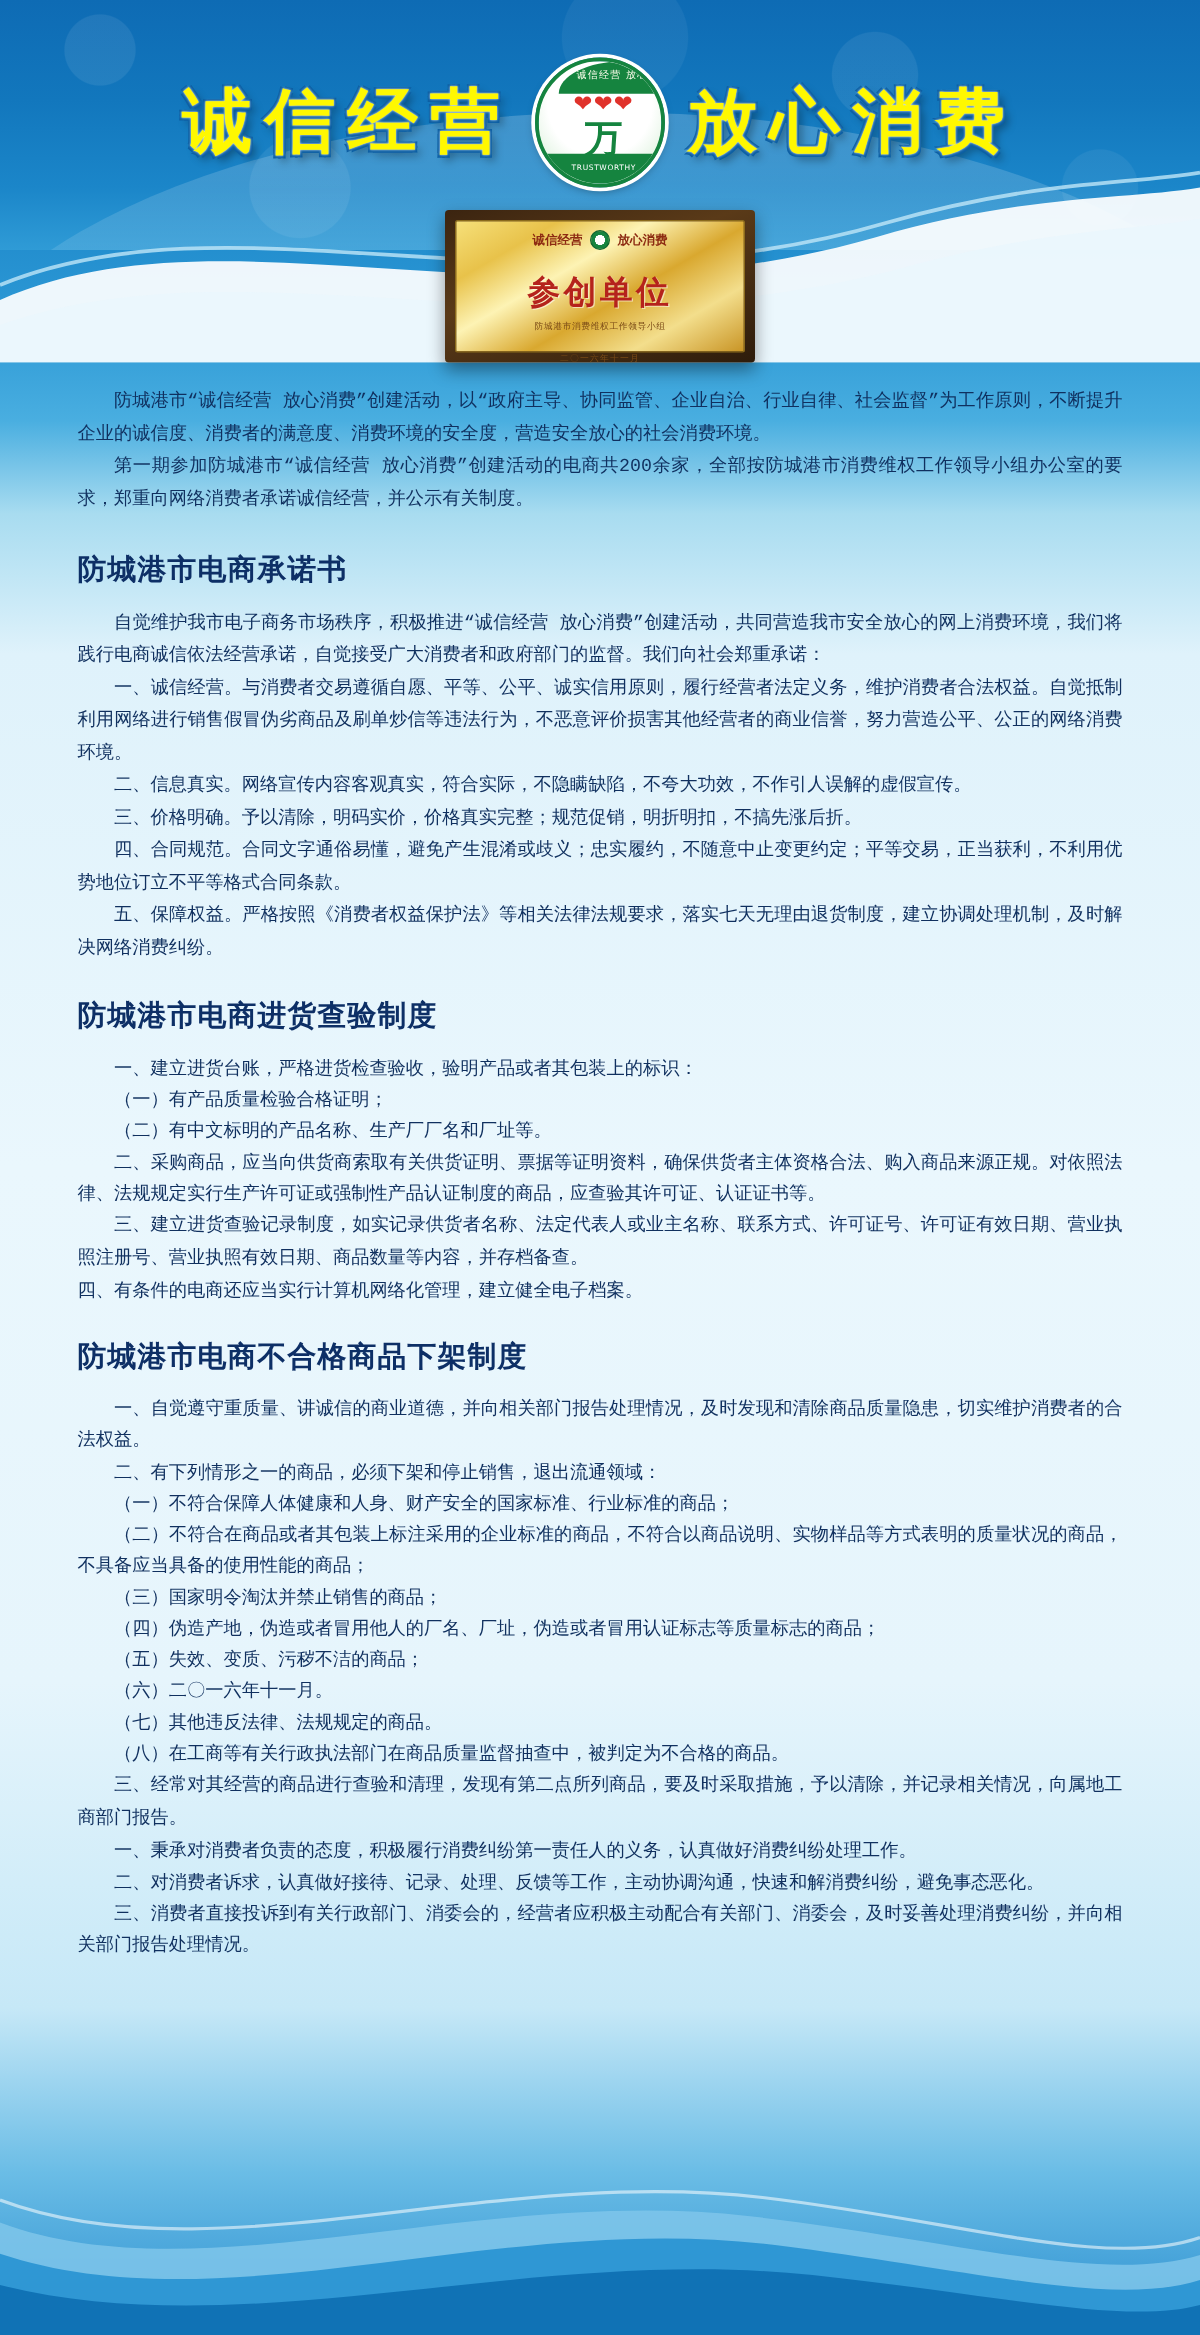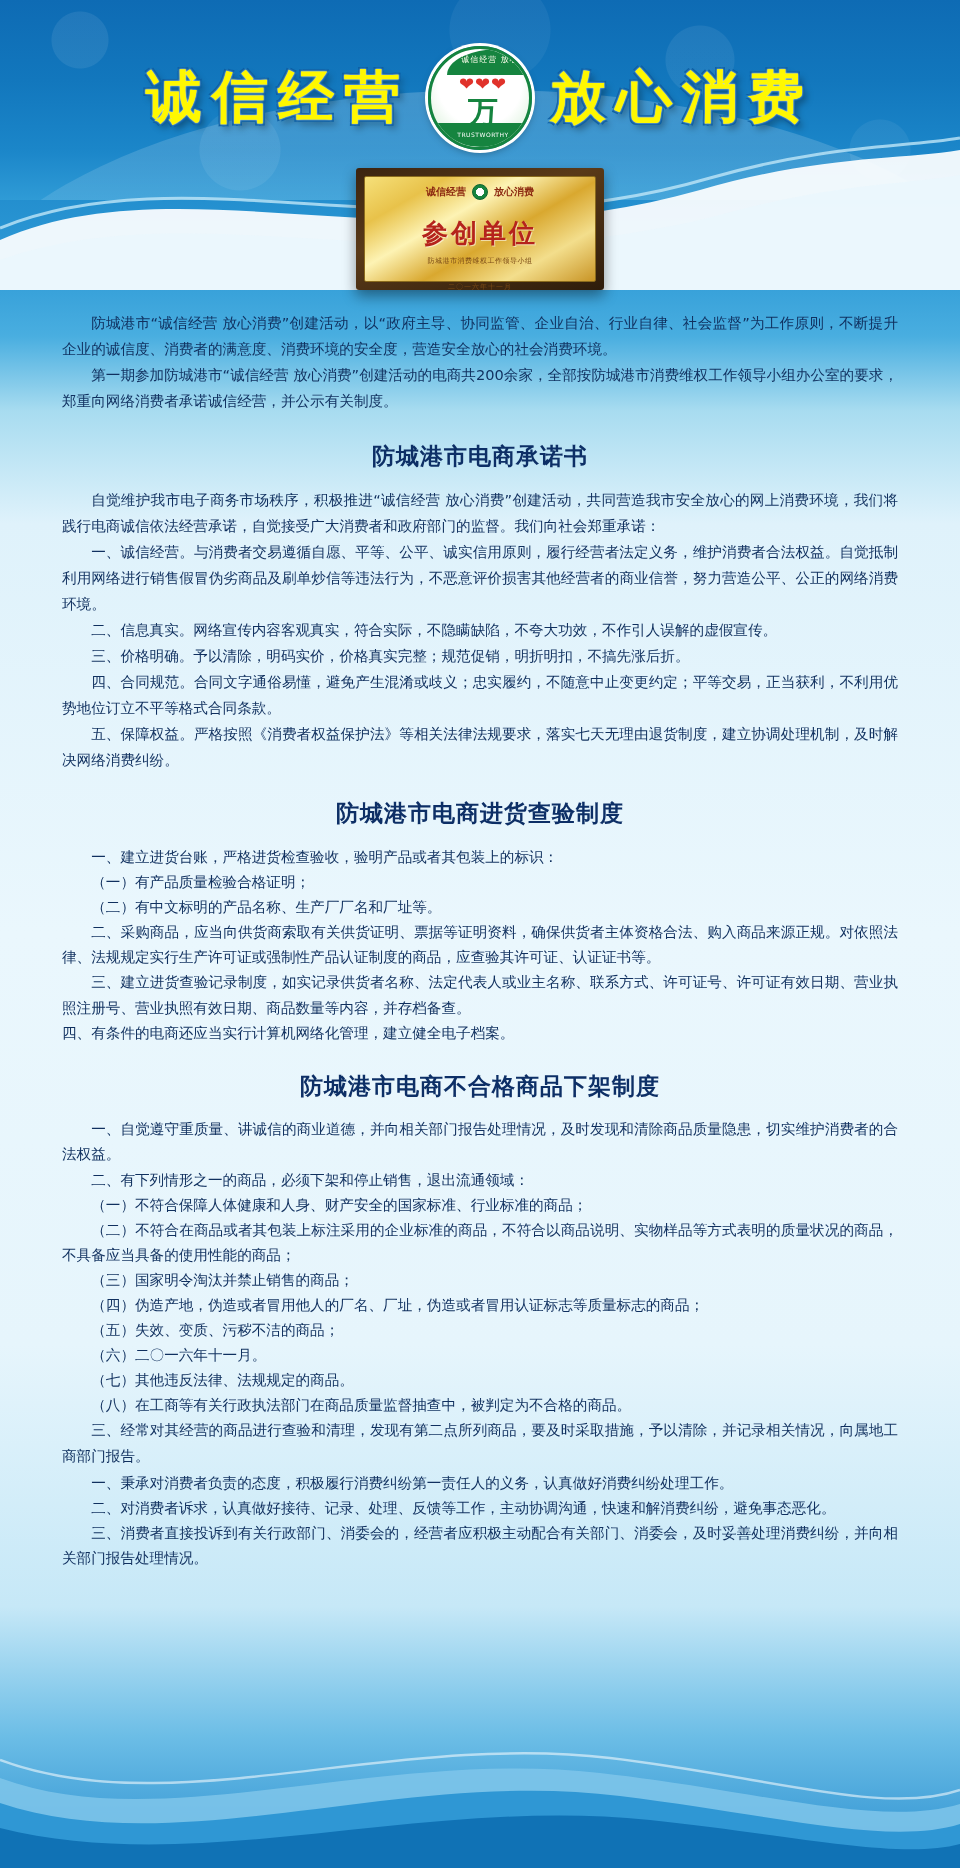--- a/index.html
+++ b/index.html
@@ -170,23 +170,22 @@
     font-size: 14.6px;
     line-height: 1.78;
     z-index: 3;
     font-family: "DejaVu Sans", sans-serif;
   }
   .content p {
     margin: 0;
     text-align: justify;
     text-justify: inter-ideograph;
   }
-  .indent2 { text-indent: 2em; }
+  .indent2 { text-indent: 2em; font-family: Liberation Mono, monospace; }
   .sec-title {
-    text-align: center;
     font-size: 23px;
     font-weight: bold;
     color: #0d2f66;
     margin: 22px 0 10px;
     letter-spacing: 1px;
   }
   .block { margin-bottom: 2px; }
   .intro { margin-bottom: 4px; }
   .tight { line-height: 1.72; }
   

